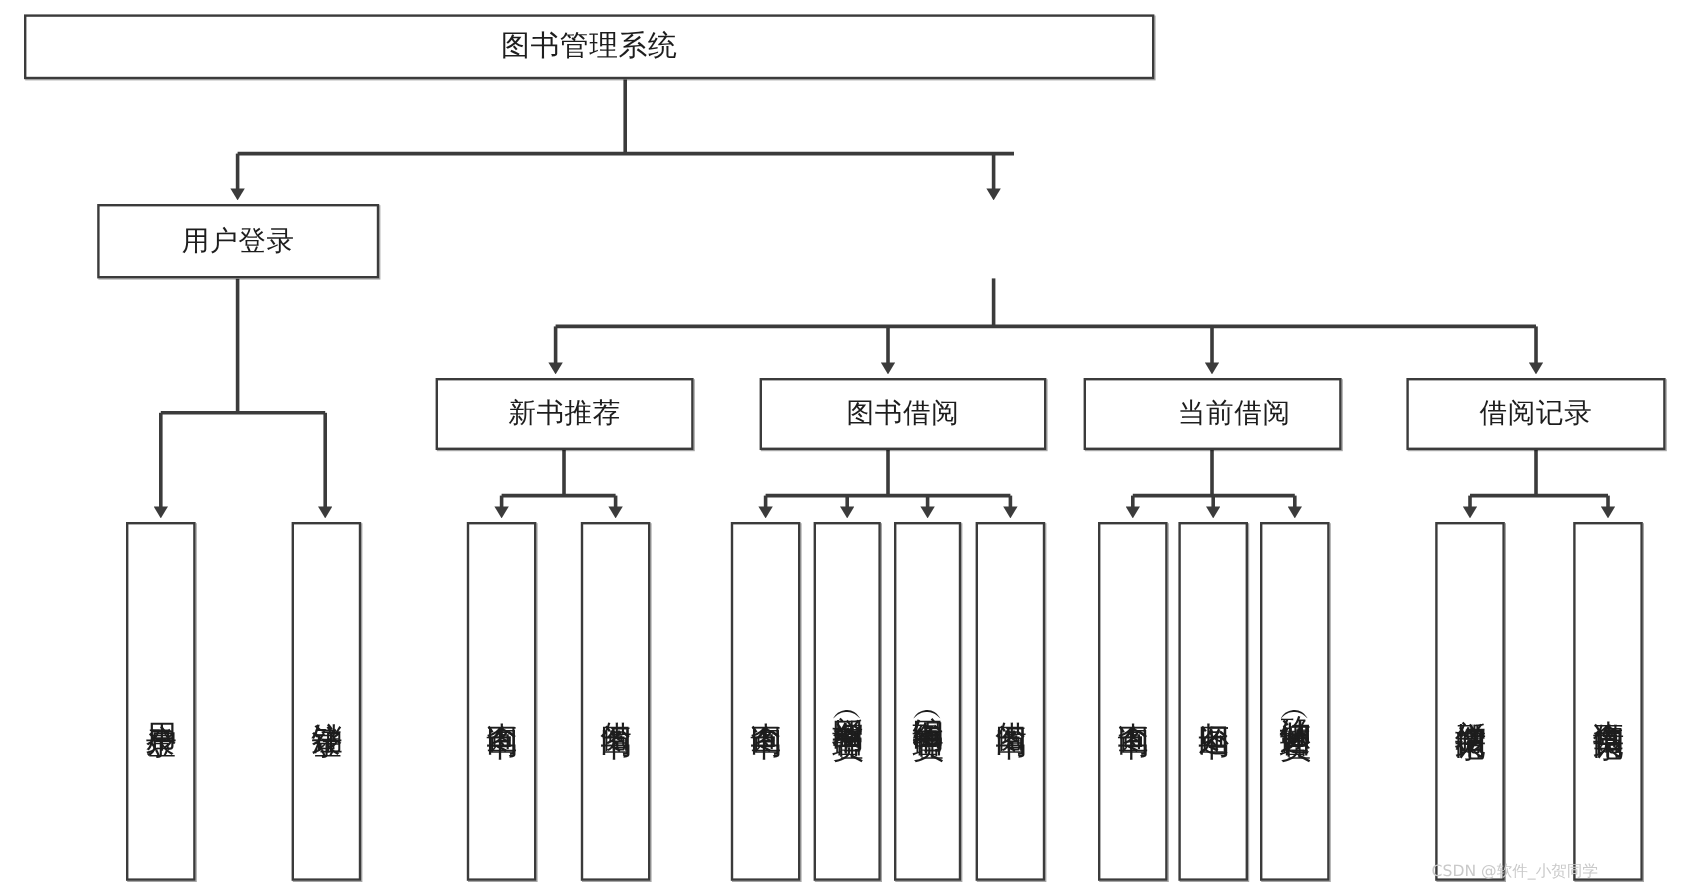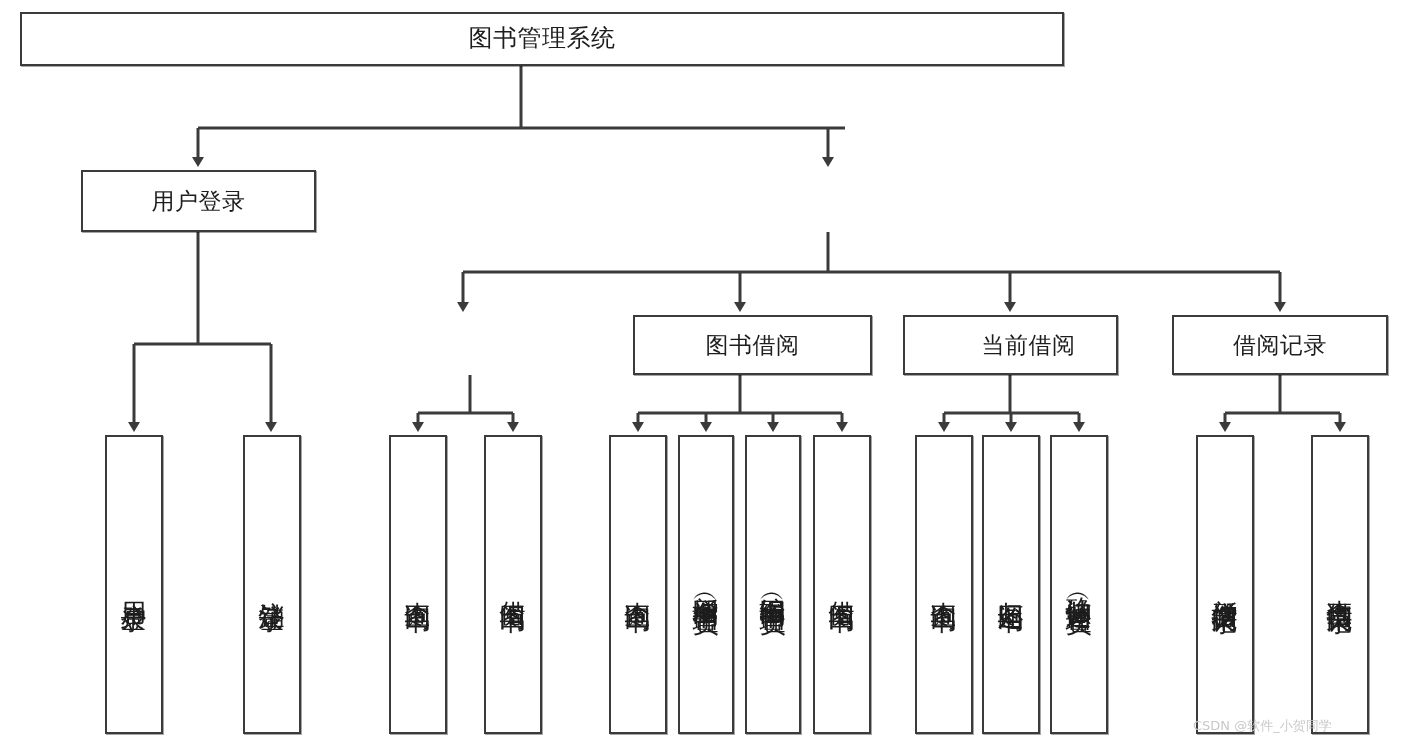--- a/index.html
+++ b/index.html
@@ -128,28 +128,31 @@
       <path d="M1011,413 L1011,423" marker-end="url(#arrow)"></path>
       <path d="M1079,413 L1079,423" marker-end="url(#arrow)"></path>
 
       <path d="M1280,375 L1280,413"></path>
       <path d="M1225,413 L1340,413"></path>
       <path d="M1225,413 L1225,423" marker-end="url(#arrow)"></path>
       <path d="M1340,413 L1340,423" marker-end="url(#arrow)"></path>
     </g>
   </svg>
 
-  <div class="node horiz root" style="left:20px; top:12px; width:1044px; height:54px;">
+  <div class="node horiz root" style="left:20px; top:12px; width:942px; height:54px;">
     <span class="lbl">图书管理系统</span>
   </div>
 
   <div class="node horiz" style="left:81px; top:170px; width:235px; height:62px;">
     <span class="lbl">用户登录</span>
   </div>
 
+  <div class="node horiz" style="left:363px; top:315px; width:215px; height:60px;">
+    <span class="lbl">新书推荐</span>
+  </div>
   <div class="node horiz" style="left:633px; top:315px; width:239px; height:60px;">
     <span class="lbl">图书借阅</span>
   </div>
   <div class="node horiz" style="left:903px; top:315px; width:215px; height:60px;padding-left:36px;">
     <span class="lbl">当前借阅</span>
   </div>
   <div class="node horiz" style="left:1172px; top:315px; width:216px; height:60px;">
     <span class="lbl">借阅记录</span>
   </div>
 

